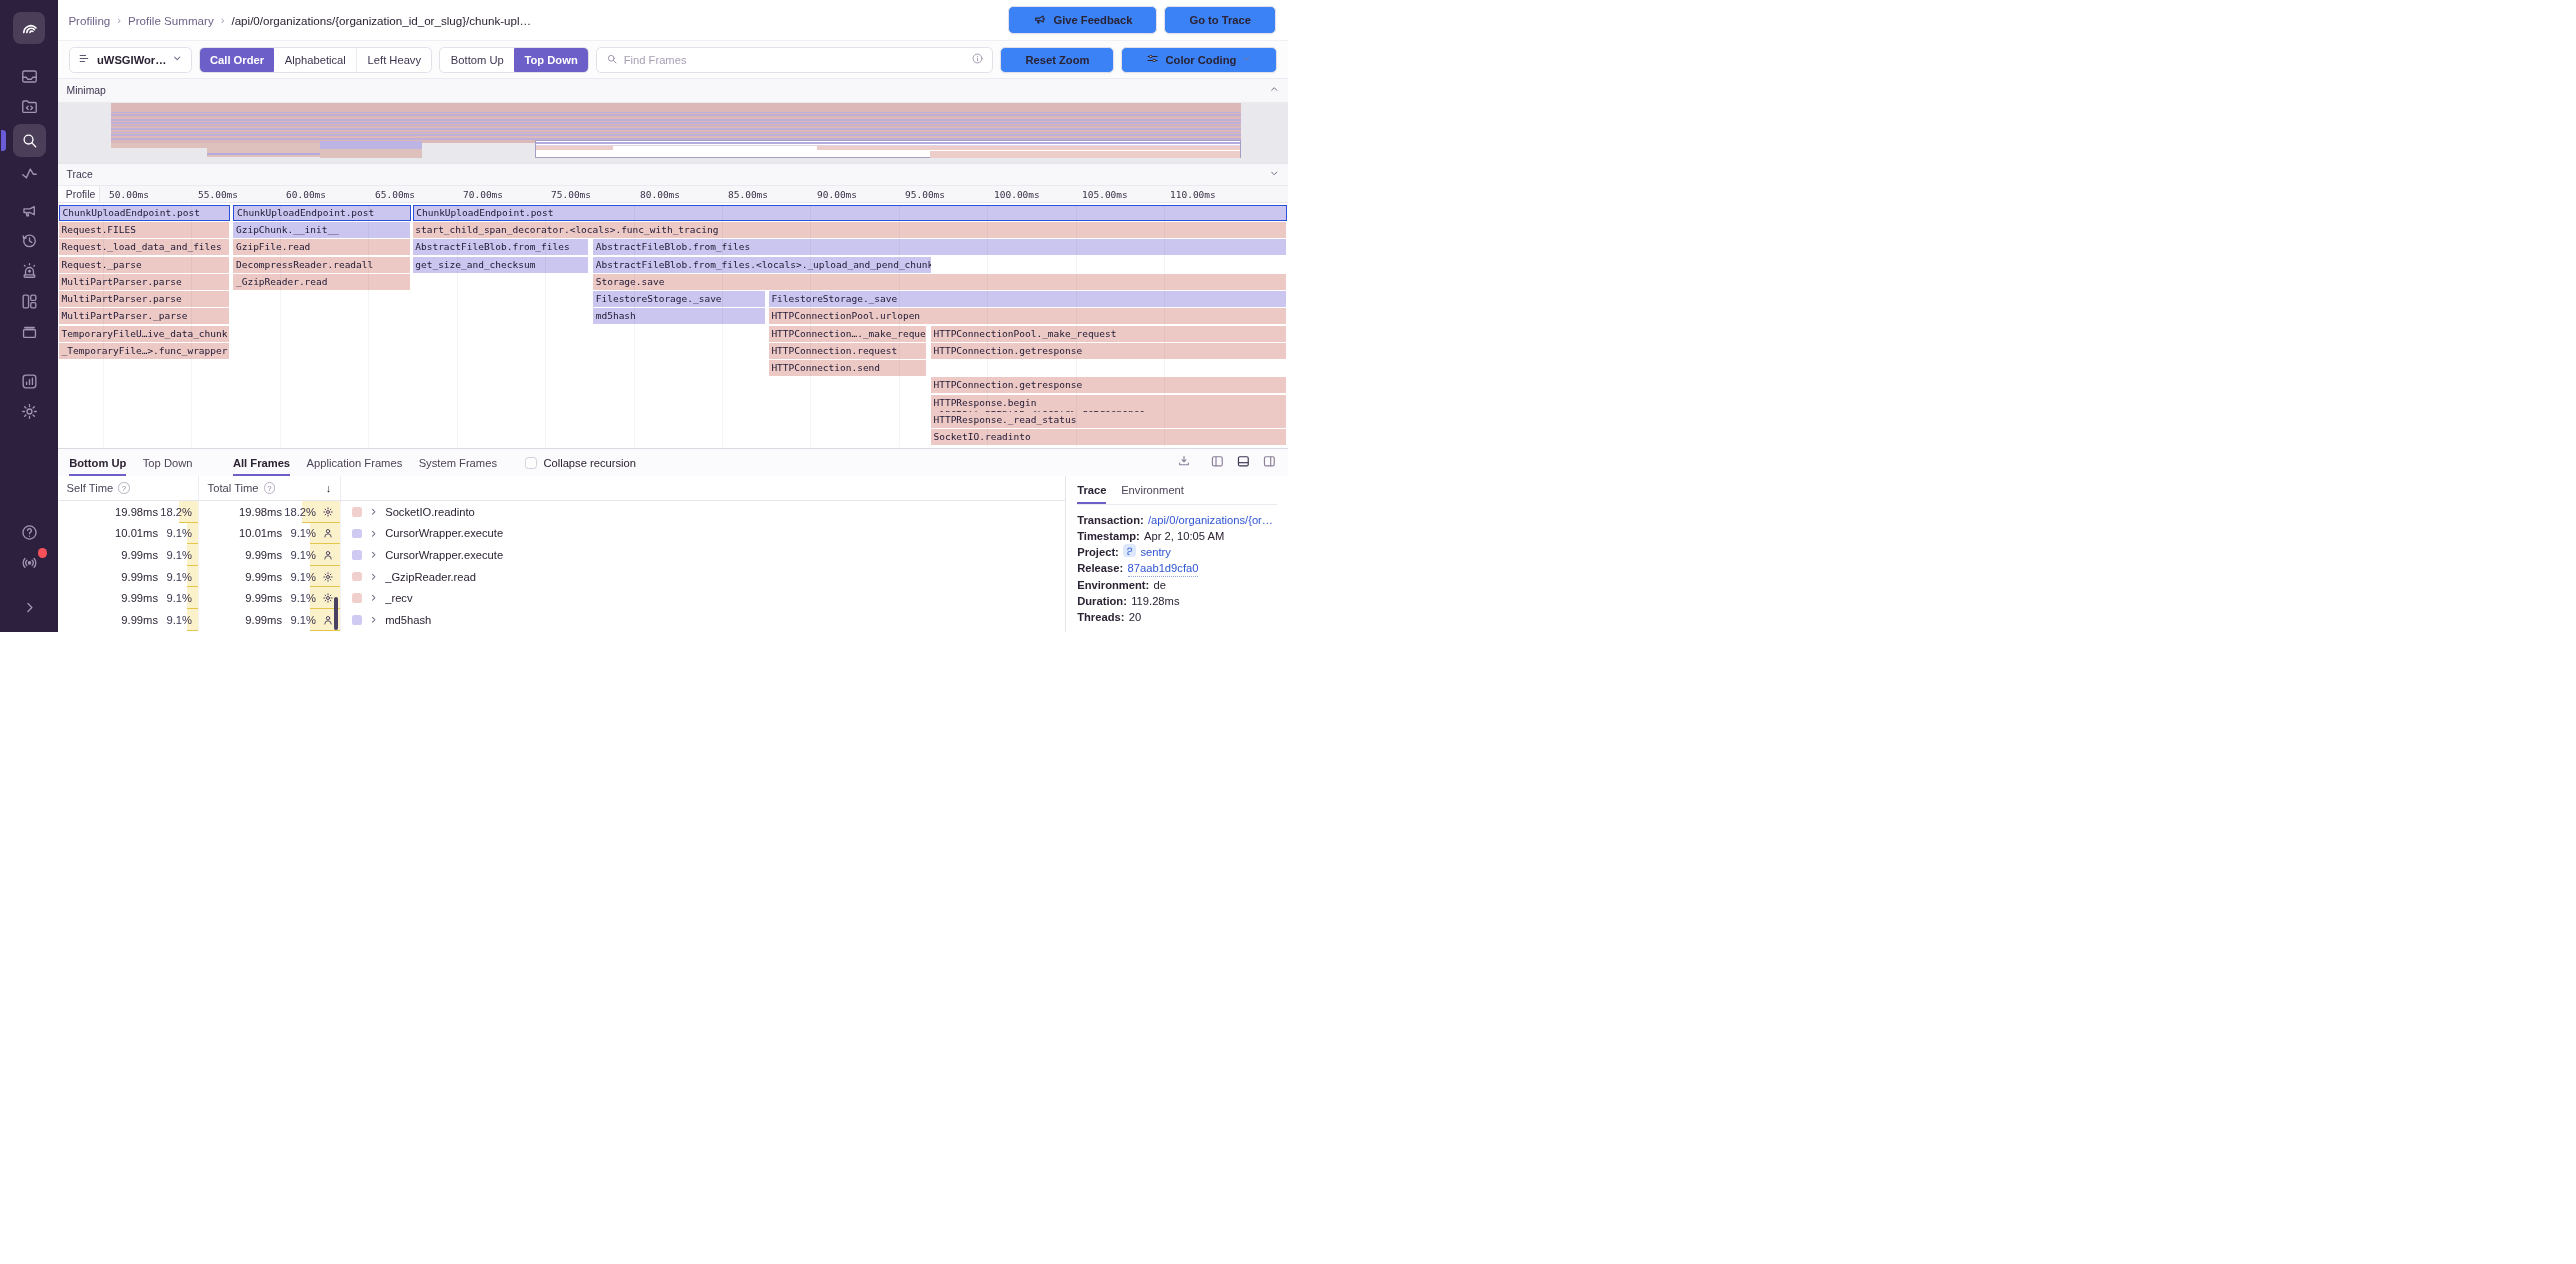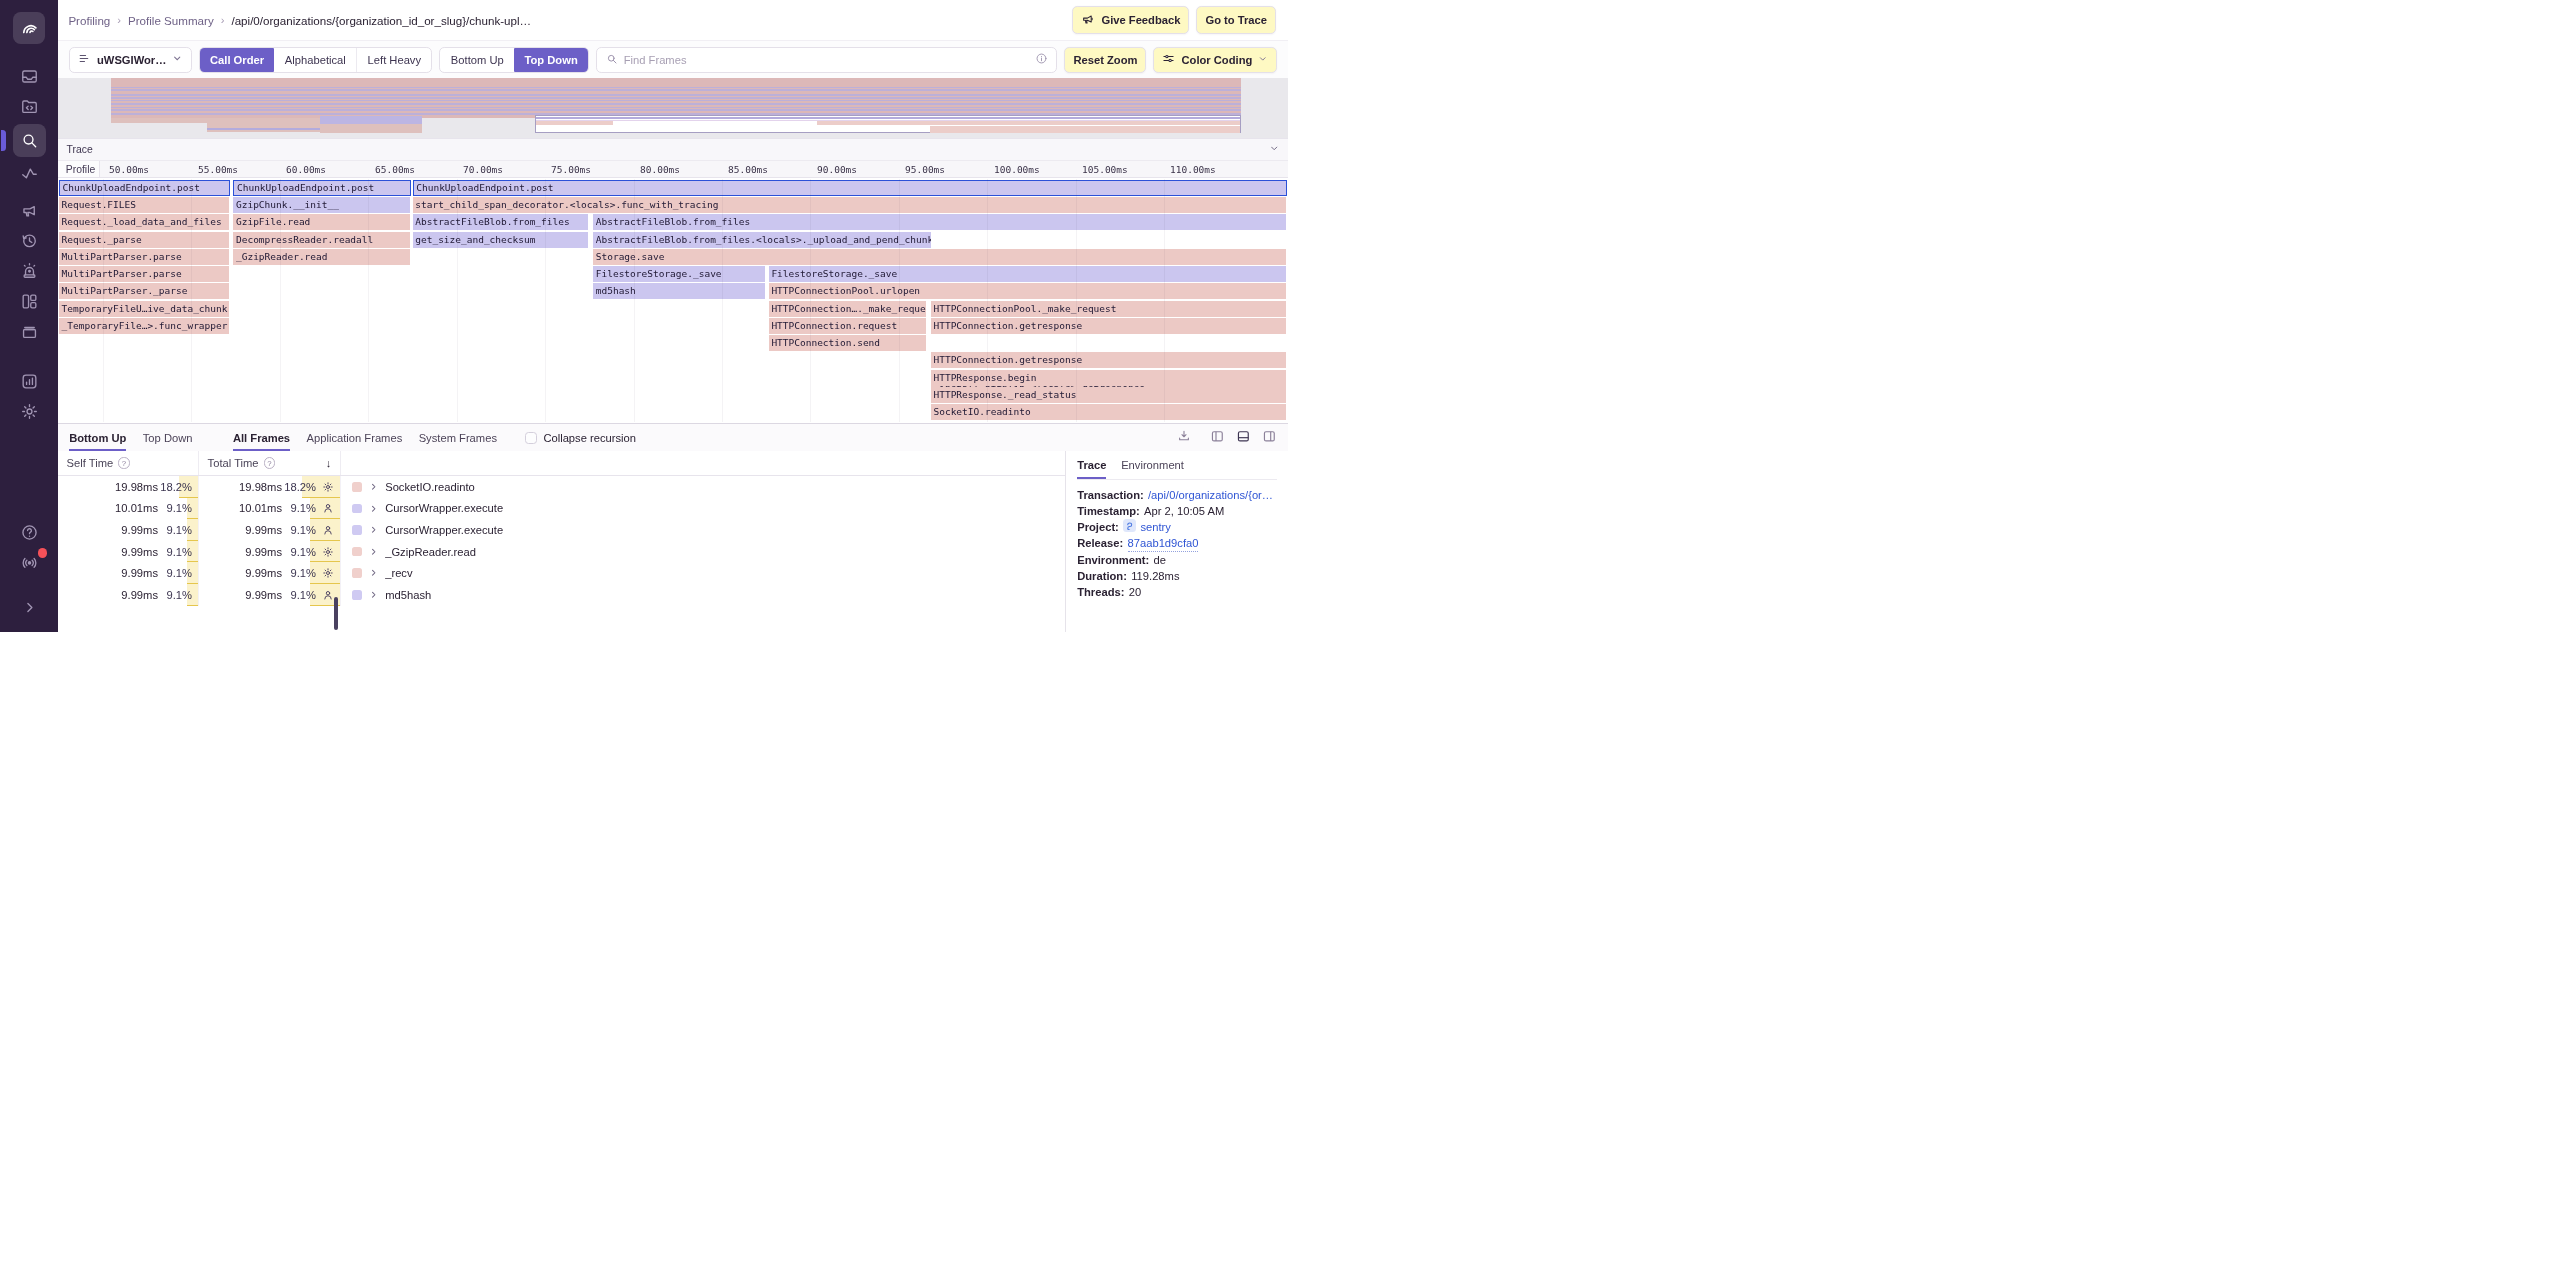--- a/index.html
+++ b/index.html
@@ -32,22 +32,22 @@
   
   .main{ flex:1; display:flex; flex-direction:column; min-width:0; background:#fff; }
 
   .topbar{ height:41px; flex:none; display:flex; align-items:center; padding:0 12px 0 10.4px;
     border-bottom:0.9px solid #f1eff4; }
   .breadcrumb{ display:flex; align-items:center; gap:7px; font-size:11.6px; flex:1; min-width:0; }
   .crumb{ color:#6f6287; }
   .crumb.last{ color:#2b2233; font-weight:500; white-space:nowrap; overflow:hidden; text-overflow:ellipsis; }
   .crumb-sep{ color:#a79cb5; font-size:11.2px; }
   .topbar-actions{ display:flex; gap:7px; flex:none; }
-  .btn{ display:inline-flex; align-items:center; gap:6px; background:#fef9c3; border:0.9px solid var(--bd);
-    border-radius:5.2px; padding:0 8px; height:28px; font-weight:700; font-size:11.2px; color:#2b2233;
+  .btn{ display:inline-flex; align-items:center; gap:6px; background:#3b82f6; border:0.9px solid var(--bd);
+    border-radius:5.2px; padding:0 24px; height:28px; font-weight:700; font-size:11.2px; color:#2b2233;
     box-shadow:0 0.9px 1.7px rgba(43,34,51,.04); font-family:inherit;text-align:center; }
 
   .toolbar{ height:37px; flex:none; display:flex; align-items:center; gap:7px; padding:0 11.2px;
     background:#fcfcfd; }
   .dropdown{ display:flex; align-items:center; gap:6px; border:0.9px solid var(--bd); border-radius:5.2px;
     background:#fff; height:26px; padding:0 7.8px; font-size:11.2px; font-weight:700; }
   .dropdown .chev{ color:#7d7291; }
   .seg{ display:flex; border:0.9px solid var(--bd); border-radius:5.2px; background:#fff; height:26px;
     overflow:hidden; align-items:stretch; }
   .seg-item{ display:flex; align-items:center; padding:0 10.4px; font-size:11.2px; font-weight:500;
@@ -341,20 +341,28 @@
         </span>
         <span>Color Coding</span>
         <span>
           <svg viewBox="0 0 24 24" width="9.5" height="9.5" fill="none" stroke="#7d7291" stroke-width="2.4" stroke-linecap="round">
               <path d="M6 9.5l6 6 6-6"></path>
             </svg>
         </span>
       </button>
     </div>
 
+    <div class="mm-header">
+      <span>Minimap</span>
+      <span class="hdr-chev">
+        <svg viewBox="0 0 24 24" width="10.4" height="10.4" fill="none" stroke="currentColor" stroke-width="2.2" stroke-linecap="round">
+            <path d="M6 14.5l6-6 6 6"></path>
+          </svg>
+      </span>
+    </div>
     <div class="mm-body">
       <div class="mm-rect">
         <div class="mm-base"></div>
         <div class="mm-stripe" style="top:8.6px;"></div>
           <div class="mm-stripe" style="top:11.2px;"></div>
         <div class="mm-stripe" style="top:16.4px;"></div>
           <div class="mm-stripe" style="top:19px;"></div>
         <div class="mm-stripe" style="top:21.6px;"></div>
           <div class="mm-stripe" style="top:25px;"></div>
         <div class="mm-stripe" style="top:28.5px;"></div>

